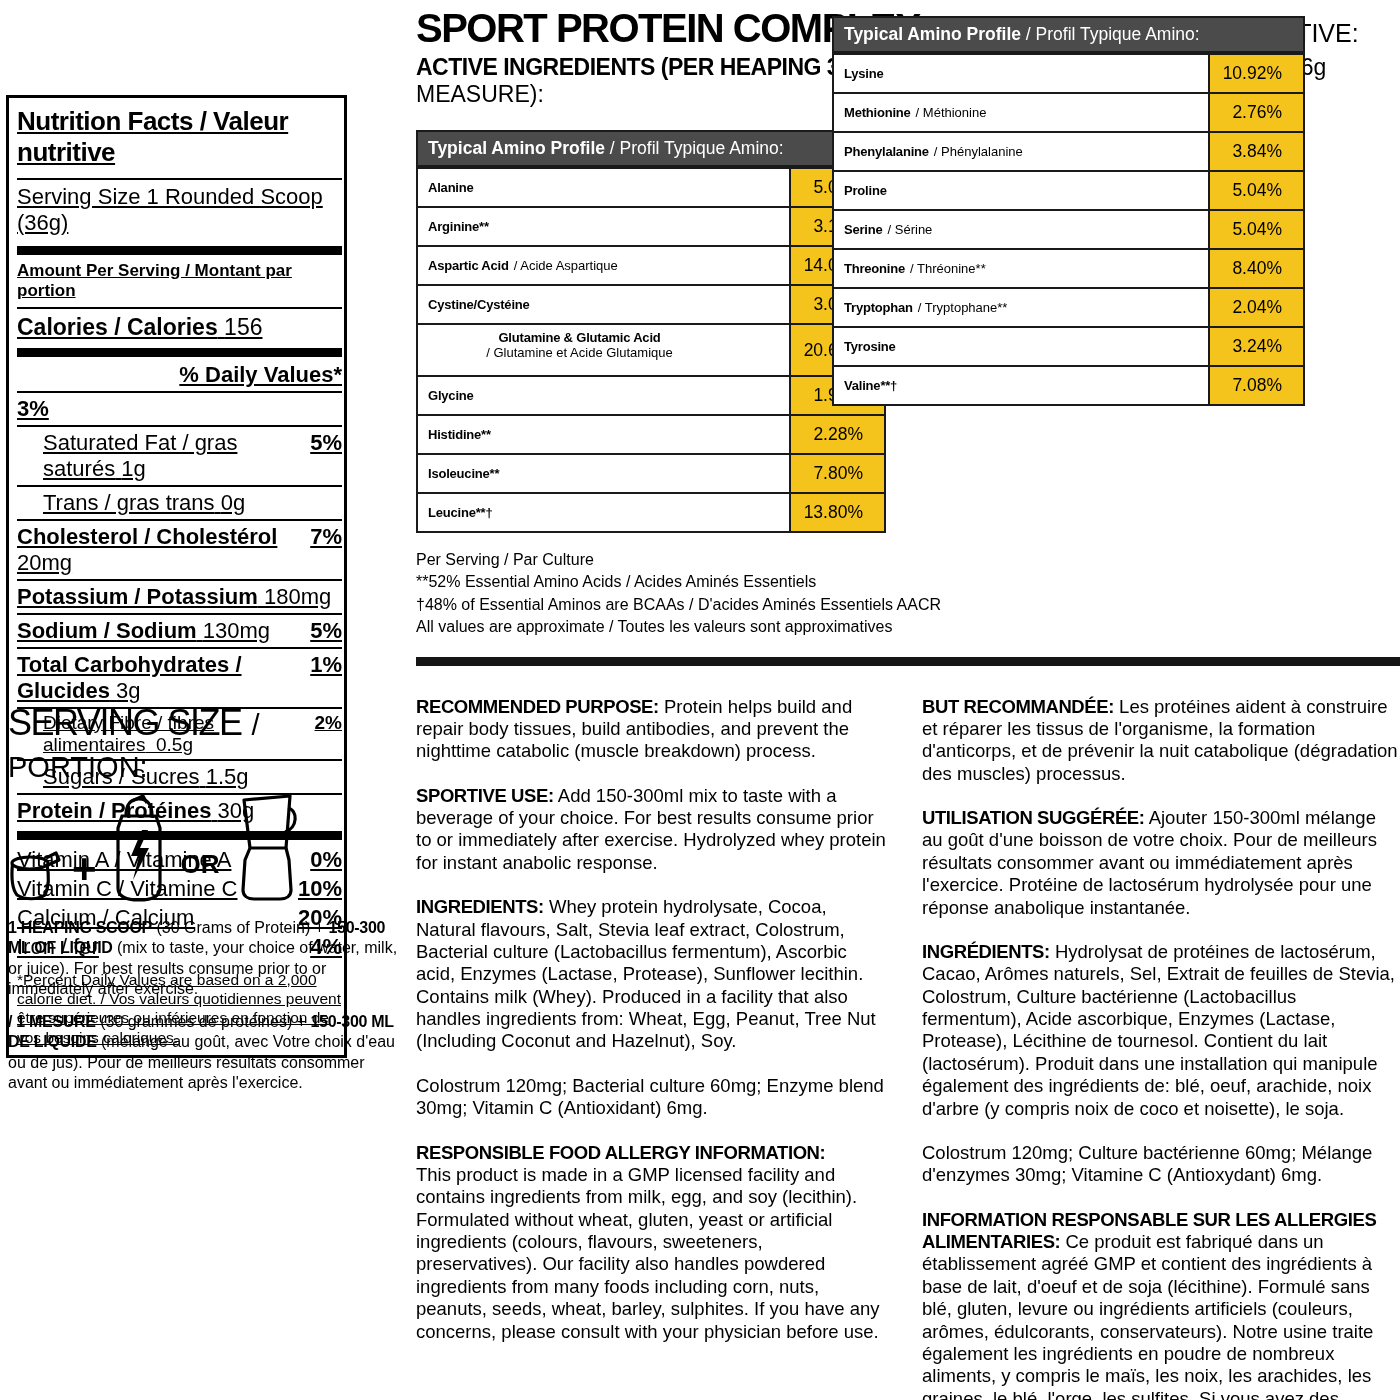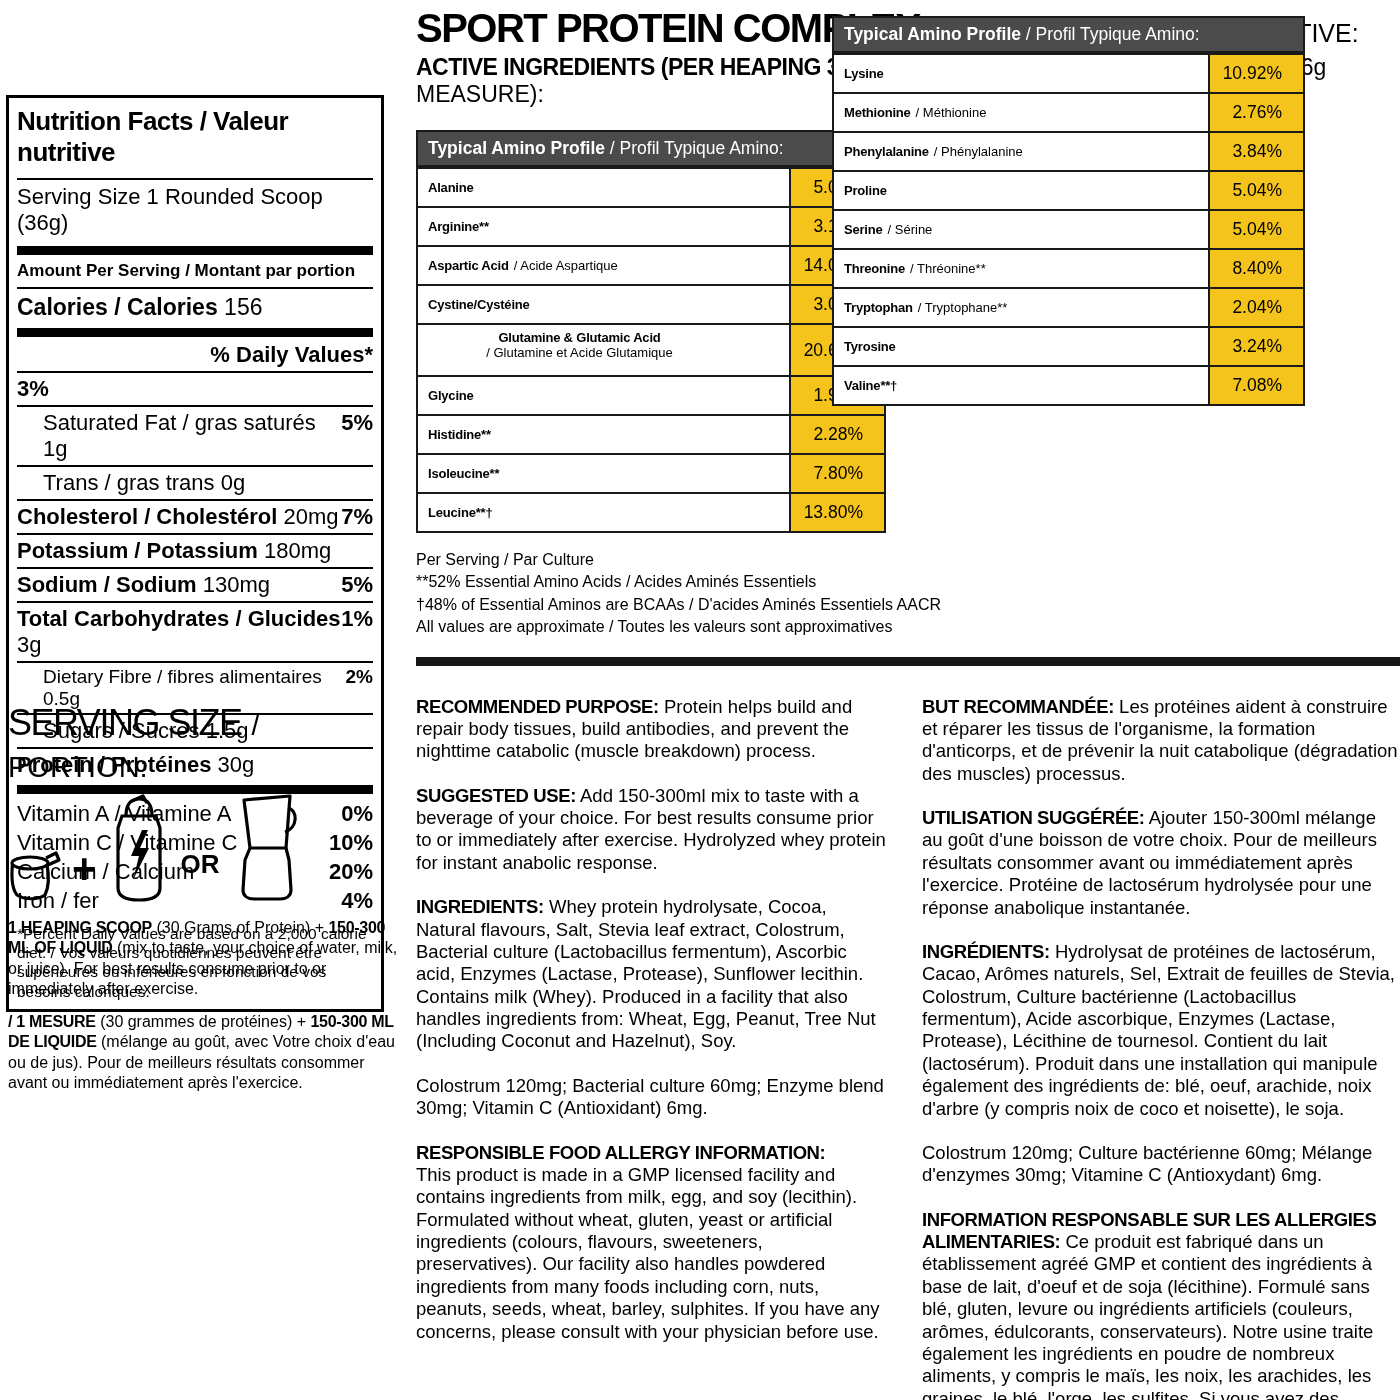--- a/index.html
+++ b/index.html
@@ -13,23 +13,24 @@
   }
   .page { position:absolute; inset:0; background:#fff; }
 
   
   .flavor {
     position:absolute; left:8px; top:6px;
     font-size:52px; font-weight:bold; letter-spacing:-1px;
     color:#1462B5;
   }
   .nf-box {
-    position:absolute; left:6px; top:95px; width:378px;
+    position:absolute; left:6px; top:95px; width:341px;
     border:3px solid #000; background:#fff;
-    padding:6px 8px 8px 8px;
+    padding:6px 2px 8px 8px;
+    text-decoration:underline;
   }
   .nf-title { font-size:26px; font-weight:bold; letter-spacing:-0.5px; padding:2px 0 8px 0; }
   .nf-serving { font-size:22px; padding:2px 0 8px 0; }
   .bar { height:9px; background:#000; margin:2px 0; }
   .bar-thin { height:2px; background:#000; margin:2px 0; }
   .nf-amount { font-size:17px; font-weight:bold; padding:4px 0 4px 0; }
   .nf-cal { font-size:23px; font-weight:bold; padding:3px 0 5px 0; }
   .nf-cal .val { font-weight:normal; }
   .nf-dv { font-size:22px; font-weight:bold; text-align:right; padding:3px 0 3px 0; }
   .nf-row { display:flex; justify-content:space-between; align-items:baseline;
@@ -372,21 +373,21 @@
     </div>
 
     <div class="divider"></div>
 
     <div class="cols">
       <div class="col-en">
         <div class="para">
           <span class="lead">RECOMMENDED PURPOSE:</span><span> Protein helps build and repair body tissues, build antibodies, and prevent the nighttime catabolic (muscle breakdown) process.</span>
         </div>
         <div class="para">
-          <span class="lead">SUGGESTED USE:</span><span> Add 150-300ml mix to taste with a beverage of your choice. For best results consume prior to or immediately after exercise. Hydrolyzed whey protein for instant anabolic response.</span>
+          <span class="lead">SPORTIVE USE:</span><span> Add 150-300ml mix to taste with a beverage of your choice. For best results consume prior to or immediately after exercise. Hydrolyzed whey protein for instant anabolic response.</span>
         </div>
         <div class="para">
           <span class="lead">INGREDIENTS:</span><span> Whey protein hydrolysate, Cocoa, Natural flavours, Salt, Stevia leaf extract, Colostrum, Bacterial culture (Lactobacillus fermentum), Ascorbic acid, Enzymes (Lactase, Protease), Sunflower lecithin. Contains milk (Whey). Produced in a facility that also handles ingredients from: Wheat, Egg, Peanut, Tree Nut (Including Coconut and Hazelnut), Soy.</span>
         </div>
         <div class="para">
           <span>Colostrum 120mg; Bacterial culture 60mg; Enzyme blend 30mg; Vitamin C (Antioxidant) 6mg.</span>
         </div>
         <div class="para lead-block">
           <span class="lead">RESPONSIBLE FOOD ALLERGY INFORMATION:</span><span>This product is made in a GMP licensed facility and contains ingredients from milk, egg, and soy (lecithin). Formulated without wheat, gluten, yeast or artificial ingredients (colours, flavours, sweeteners, preservatives). Our facility also handles powdered ingredients from many foods including corn, nuts, peanuts, seeds, wheat, barley, sulphites. If you have any concerns, please consult with your physician before use.</span>
         </div>

